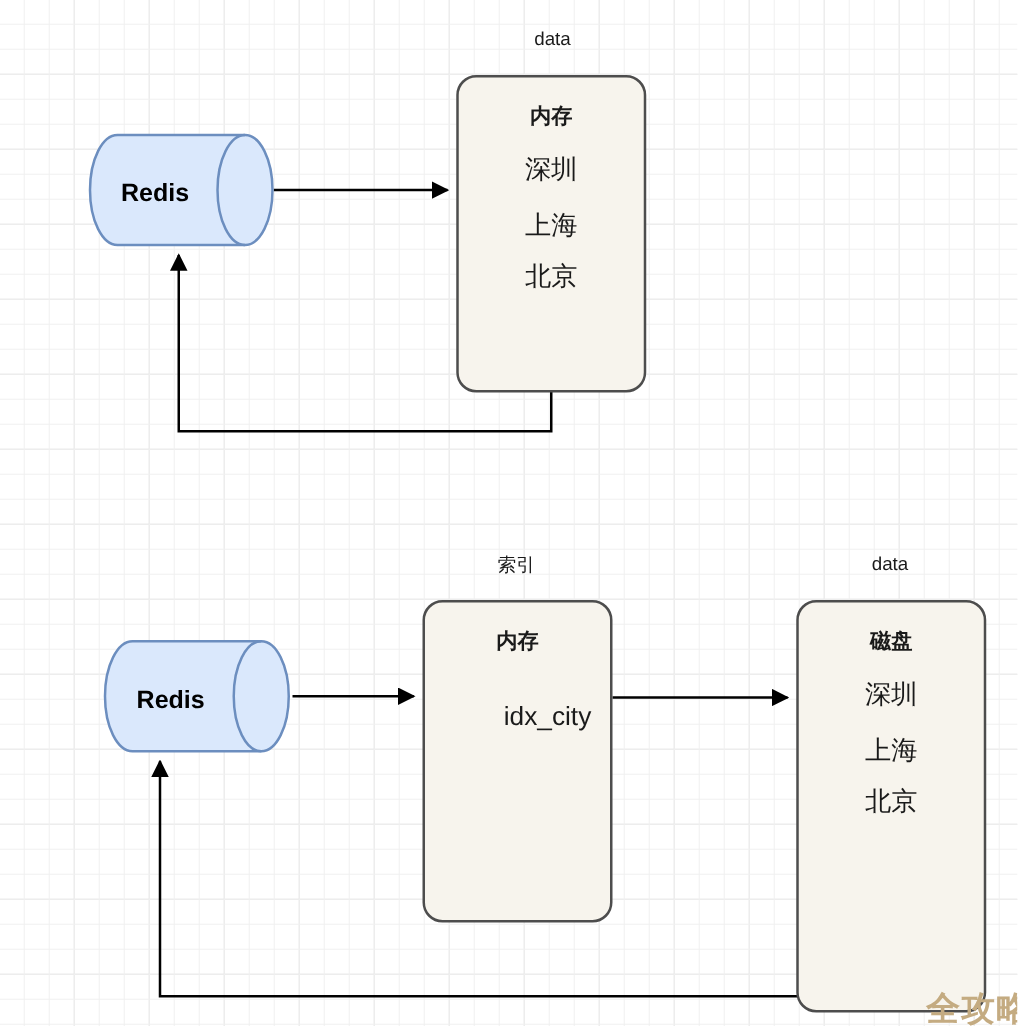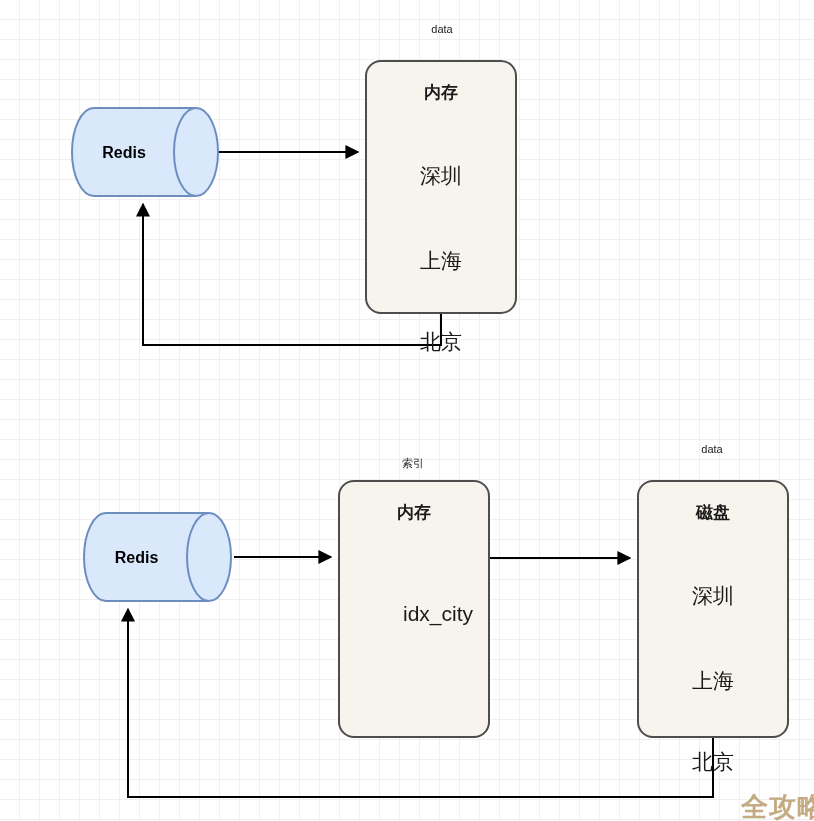--- a/index.html
+++ b/index.html
@@ -33,21 +33,20 @@
     position: absolute;
     left: 0;
     top: 0;
     width: 814px;
     height: 821px;
     pointer-events: none;
   }
   .node {
     position: absolute;
     box-sizing: border-box;
-    gap: 40px;
   }
   
   .store-box {
     background: #f7f4ed;
     border: 2px solid #4d4d4d;
     border-radius: 16px;
     display: flex;
     flex-direction: column;
     align-items: center;
     color: #1a1a1a;
@@ -58,32 +57,32 @@
     line-height: 1;
   }
   .store-row {
     font-size: 21px;
     line-height: 1;
     color: #1a1a1a;
   }
   
   .caption {
     position: absolute;
-    font-size: 11px;
+    font-size: 15px;
     color: #1a1a1a;
     white-space: nowrap;
     text-align: center;
   }
   
   .cylinder {
     position: absolute;
   }
   .cyl-label {
     position: absolute;
-    font-size: 16px;
+    font-size: 20px;
     font-weight: bold;
     color: #000000;
     white-space: nowrap;
     text-align: center;
   }
   .watermark {
     position: absolute;
     font-size: 27px;
     font-weight: bold;
     color: #c4ab81;
@@ -132,30 +131,30 @@
   </div>
 
   <div class="cylinder" style="left:80px; top:509px; width:155px; height:96px;">
     <svg width="155" height="96" viewBox="0 0 155 96">
       <path d="M 26 4 L 129 4 A 22 44 0 0 1 129 92 L 26 92 A 22 44 0 0 1 26 4 Z" fill="#dae8fc" stroke="#6c8ebf" stroke-width="2"></path>
       <path d="M 129 4 A 22 44 0 0 0 129 92" fill="none" stroke="#6c8ebf" stroke-width="2"></path>
     </svg>
   </div>
   <div class="cyl-label" style="left:80px; top:549px; width:113px;">Redis</div>
 
-  <div class="caption" style="left:363px; top:456px; width:100px;">索引</div>
+  <div class="caption" style="left:363px; top:443px; width:100px;">索引</div>
 
   <div class="node store-box" style="left:338px; top:480px; width:152px; height:258px; padding-top:22px;">
     <div class="store-title">内存</div>
     <div class="store-row" style="margin-top:42px;padding-left:48px;">idx_city</div>
   </div>
 
   <div class="caption" style="left:662px; top:443px; width:100px;">data</div>
 
-  <div class="node store-box" style="left:637px; top:480px; width:152px; height:258px; padding-top:22px;">
+  <div class="node store-box" style="left:637px; top:480px; width:152px; height:330px; padding-top:22px;">
     <div class="store-title">磁盘</div>
     <div class="store-row" style="margin-top:24px;">深圳</div>
     <div class="store-row" style="margin-top:24px;">上海</div>
     <div class="store-row" style="margin-top:20px;">北京</div>
   </div>
 
   <div class="watermark" style="left:741px; top:789px;">全攻略</div>
 
 </div>
 

